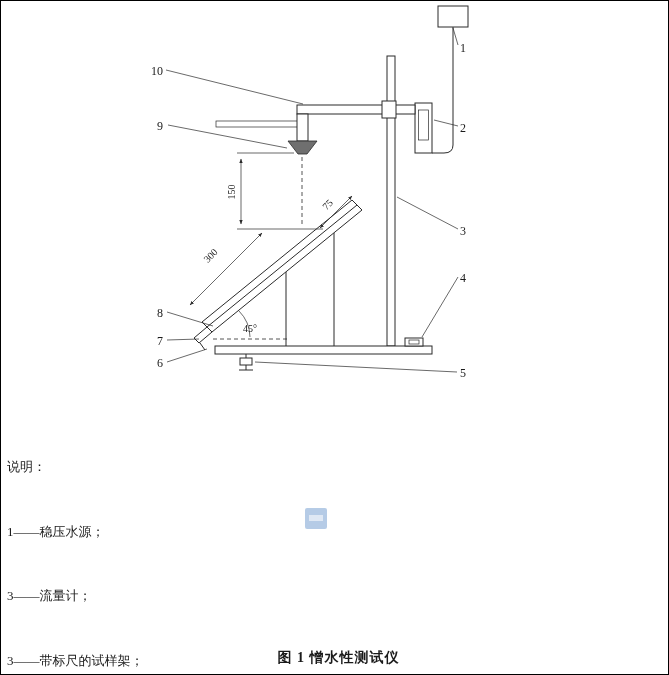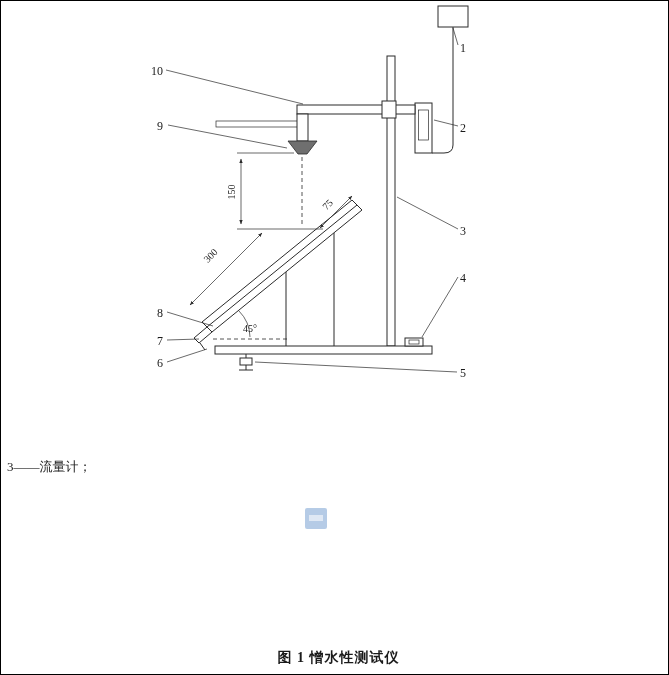--- a/index.html
+++ b/index.html
@@ -155,21 +155,24 @@
       <text class="txt" x="156" y="344">7</text>
       <text class="txt" x="156" y="316">8</text>
       <text class="txt" x="156" y="129">9</text>
       <text class="txt" x="150" y="74">10</text>
     </g>
   </svg>
 
   <div class="watermark"></div>
 
   <div class="legend">
+    <div class="legend-line">说明：</div>
+    <div class="legend-line">1——稳压水源；</div>
     <div class="legend-line">3——流量计；</div>
+    <div class="legend-line">3——带标尺的试样架；</div>
     
     
     
     
     
     
     
   </div>
 
   <div class="caption">图 1  憎水性测试仪</div>

